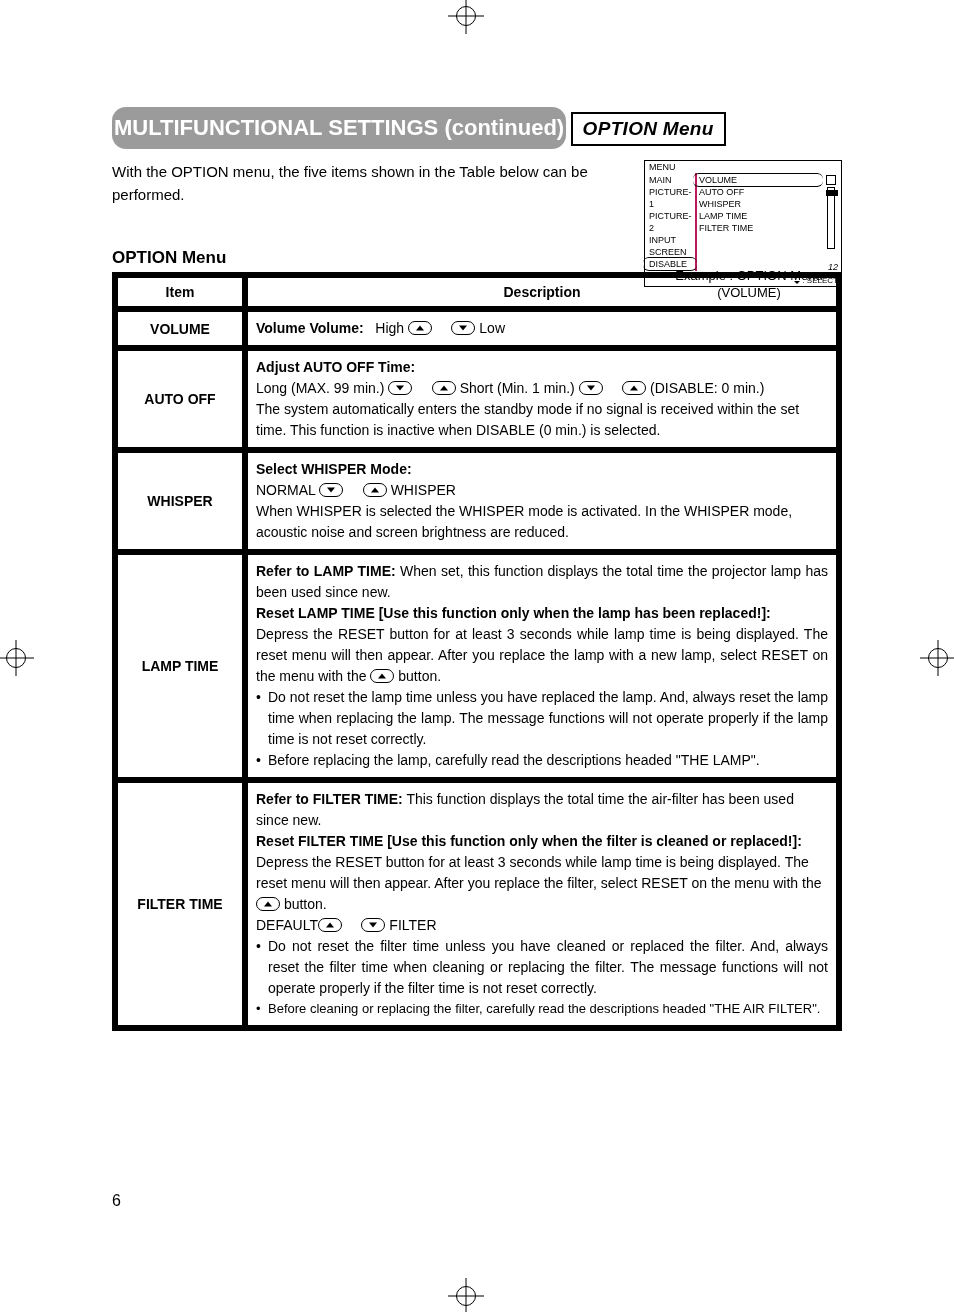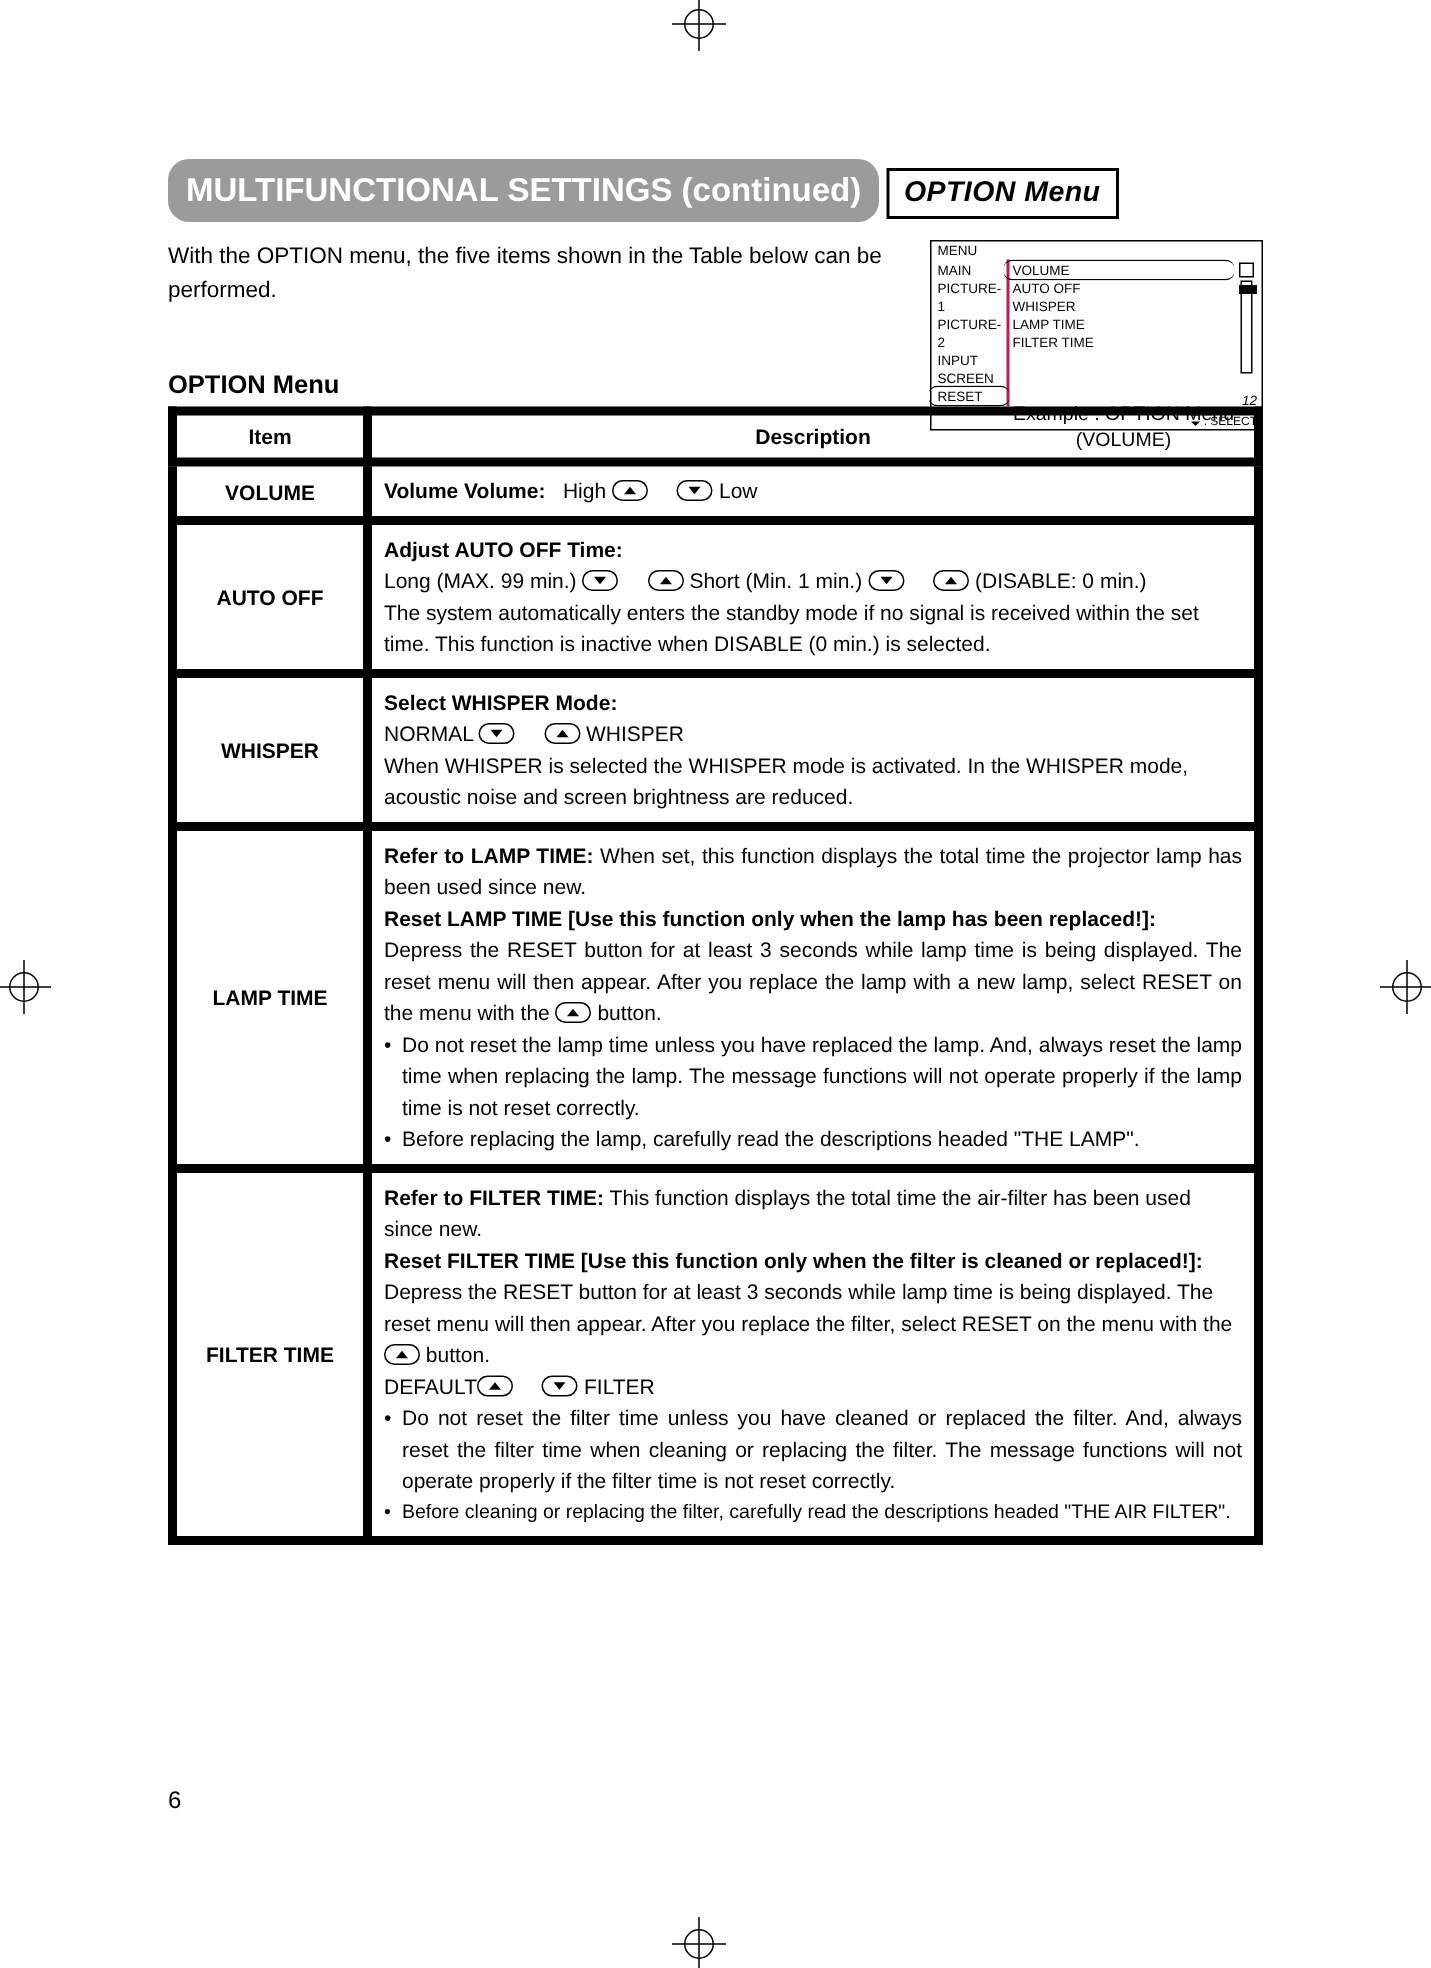--- a/index.html
+++ b/index.html
@@ -40,21 +40,21 @@
     left: 112px;
     top: 88px;
     width: 730px;
   }
 
   .banner {
     background: #9b9b9b;
     color: #fff;
     font-weight: bold;
     font-size: 22px;
-    padding: 8px 12px;
+    padding: 8px 2px;
     border-radius: 14px;
     display: inline-block;
   }
 
   .subhead {
     display: inline-block;
     border: 2px solid #000;
     font-style: italic;
     font-weight: 900;
     font-size: 19px;
@@ -67,21 +67,21 @@
     font-size: 15px;
     line-height: 1.5;
     margin-top: 12px;
     width: 540px;
   }
 
   .menu-box {
     position: absolute;
     right: 0;
     top: 72px;
-    width: 222px;
+    width: 198px;
     border: 1px solid #000;
     font-size: 9px;
   }
   .menu-box .titlebar {
     padding: 1px 4px;
     border-bottom: 0;
     font-size: 9px;
   }
   .menu-box .body {
     display: flex;
@@ -279,21 +279,21 @@
   
   <div class="menu-box">
     <div class="titlebar">MENU</div>
     <div class="body">
       <div class="col-left">
         <div>MAIN</div>
         <div>PICTURE-1</div>
         <div>PICTURE-2</div>
         <div>INPUT</div>
         <div>SCREEN</div>
-        <div class="selected">RESET</div>
+        <div class="selected">DISABLE</div>
       </div>
       <div class="col-mid">
         <div class="selected">VOLUME</div>
         <div>AUTO OFF</div>
         <div>WHISPER</div>
         <div>LAMP TIME</div>
         <div>FILTER TIME</div>
       </div>
       <div class="col-right">
         <div class="box-small" style="top:2px; right:3px;"></div>

